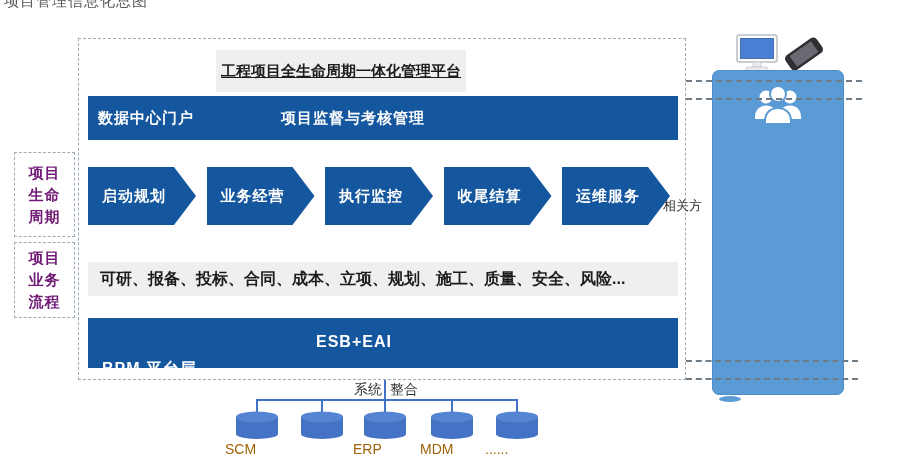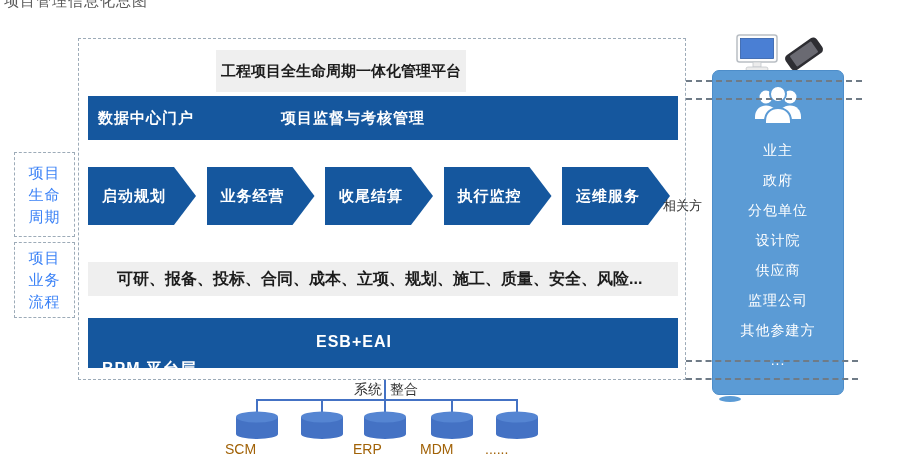--- a/index.html
+++ b/index.html
@@ -8,41 +8,41 @@
 
   .abs{position:absolute;}
 
   
   .caption{left:4px;top:-8px;font-size:15px;color:#5a5a5a;letter-spacing:1px;}
 
   
   .main-frame{left:78px;top:38px;width:608px;height:342px;border:1px dashed #9dabb8;box-sizing:border-box;}
 
   
-  .title-bar{left:216px;top:50px;width:250px;height:42px;background:#efefef;display:flex;align-items:center;justify-content:center;font-size:15px;font-weight:bold;color:#1c1c1c;white-space:nowrap;}
+  .title-bar{left:216px;top:50px;width:250px;height:42px;background:#efefef;display:flex;align-items:center;justify-content:center;font-size:15px;font-weight:bold;color:#1c1c1c;white-space:nowrap;text-decoration:underline;}
 
   
   .blue-bar{background:#15579e;color:#ffffff;font-weight:bold;}
   .portal-bar{left:88px;top:96px;width:590px;height:44px;}
   .portal-left{left:10px;top:13px;font-size:15px;letter-spacing:1px;}
   .portal-right{left:193px;top:13px;font-size:15px;letter-spacing:1px;}
 
   
-  .side-box{left:14px;width:61px;border:1px dashed #9dabb8;box-sizing:border-box;display:flex;flex-direction:column;align-items:center;justify-content:center;color:#3b82f6;font-weight:normal;font-size:15px;line-height:22px;letter-spacing:1px;}
+  .side-box{left:14px;width:61px;border:1px dashed #9dabb8;box-sizing:border-box;display:flex;flex-direction:column;align-items:center;justify-content:center;color:#701a75;font-weight:bold;font-size:15px;line-height:22px;letter-spacing:1px;}
   .side-box-1{top:152px;height:85px;}
   .side-box-2{top:242px;height:76px;}
 
   
   .arrows-row{left:88px;top:167px;width:582px;height:58px;display:flex;justify-content:space-between;}
   .arrow{position:relative;width:108px;height:58px;background:#15579e;color:#fff;font-weight:bold;font-size:15px;letter-spacing:1px;display:flex;align-items:center;justify-content:center;padding-right:16px;box-sizing:border-box;clip-path:polygon(0 0,calc(100% - 22px) 0,100% 50%,calc(100% - 22px) 100%,0 100%);}
 
   .stakeholder-tag{left:663px;top:197px;font-size:13px;color:#333;font-weight:normal;}
 
   
-  .process-bar{left:88px;top:262px;width:590px;height:34px;background:#efefef;display:flex;align-items:center;font-size:16px;font-weight:bold;color:#1c1c1c;white-space:nowrap;padding-left:29px;box-sizing:border-box;}
+  .process-bar{left:88px;top:262px;width:590px;height:34px;background:#efefef;display:flex;align-items:center;font-size:16px;font-weight:bold;color:#1c1c1c;white-space:nowrap;padding-left:12px;box-sizing:border-box;}
 
   
   .bpm-bar{left:88px;top:318px;width:590px;height:50px;}
   .bpm-left{left:14px;top:15px;font-size:16px;letter-spacing:1px;margin-top:26px;}
   .bpm-right{left:228px;top:15px;font-size:16px;letter-spacing:1px;}
 
   
   .v-line{width:2px;background:#4472c4;}
   .h-line{height:2px;background:#4472c4;}
   .sys-label{left:344px;top:381px;width:84px;display:flex;justify-content:center;gap:8px;font-size:14px;color:#333;}
@@ -83,22 +83,22 @@
   </div>
   <div class="abs side-box side-box-2">
     <span>项目</span>
     <span>业务</span>
     <span>流程</span>
   </div>
 
   <div class="abs arrows-row">
     <div class="arrow">启动规划</div>
     <div class="arrow">业务经营</div>
+    <div class="arrow">执行监控</div>
     <div class="arrow">收尾结算</div>
-    <div class="arrow">执行监控</div>
     <div class="arrow">运维服务</div>
   </div>
 
   <div class="abs stakeholder-tag">相关方</div>
 
   <div class="abs process-bar">可研、报备、投标、合同、成本、立项、规划、施工、质量、安全、风险...</div>
 
   <div class="abs blue-bar bpm-bar">
     <span class="abs bpm-left">BPM  平台层</span>
     <span class="abs bpm-right">ESB+EAI</span>
@@ -175,26 +175,16 @@
         <circle cx="14" cy="14" r="6.5"></circle>
         <path d="M3 34c0-7 4.5-11.5 11-11.5S25 27 25 34v2H3z"></path>
         <circle cx="38" cy="14" r="6.5"></circle>
         <path d="M27 34c0-7 4.5-11.5 11-11.5S49 27 49 34v2H27z"></path>
       </g>
       <g fill="#ffffff" stroke="#5b9bd5" stroke-width="2">
         <circle cx="26" cy="11" r="8"></circle>
         <path d="M13 38c0-8 5.5-13 13-13s13 5 13 13v3H13z"></path>
       </g>
     </svg>
-    <div class="panel-list">
-      <div class="panel-item">业主</div>
-      <div class="panel-item">政府</div>
-      <div class="panel-item">分包单位</div>
-      <div class="panel-item">设计院</div>
-      <div class="panel-item">供应商</div>
-      <div class="panel-item">监理公司</div>
-      <div class="panel-item">其他参建方</div>
-      <div class="panel-item">...</div>
-    </div>
   </div>
   <div class="abs panel-blob"></div>
 
 </div>
 
 </body></html>

